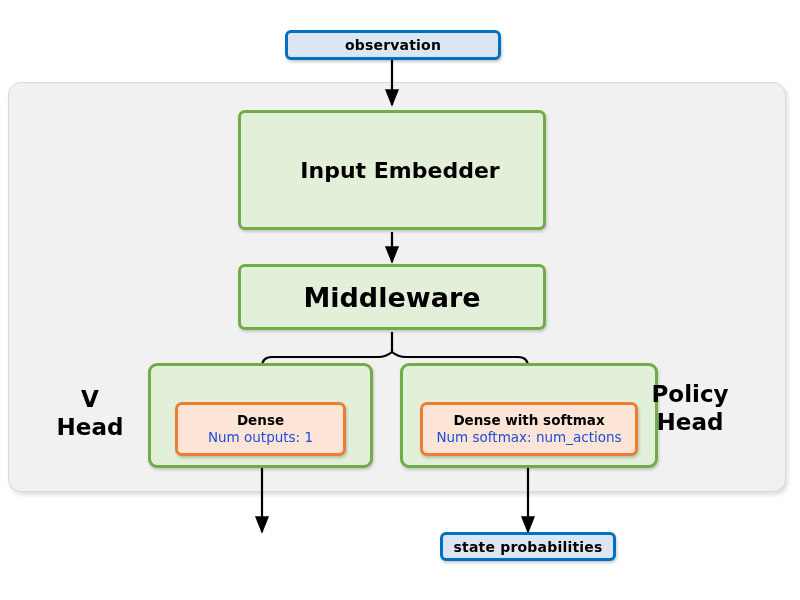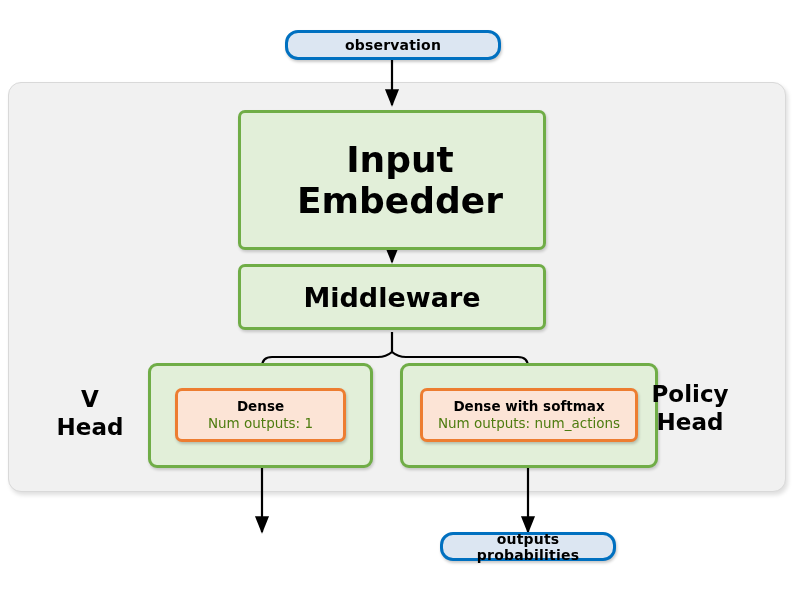--- a/index.html
+++ b/index.html
@@ -24,21 +24,21 @@
     flex-direction: column;
     align-items: center;
     justify-content: center;
     text-align: center;
     color: #000000;
   }
 
   .blue-box {
     background: #dce6f2;
     border: 3px solid #0070c0;
-    border-radius: 13px;
+    border-radius: 6px;
     box-shadow: 1px 2px 3px rgba(0,0,0,0.22);
     font-weight: bold;
     font-size: 14px;
     letter-spacing: .2px;
   }
 
   .green-box {
     background: #e2efd9;
     border: 3px solid #70ad47;
     border-radius: 7px;
@@ -54,32 +54,33 @@
     border-radius: 9px;
     box-shadow: 1px 2px 3px rgba(0,0,0,0.18);
   }
 
   .orange-box {
     background: #fce4d6;
     border: 3px solid #ed7d31;
     border-radius: 7px;
     box-shadow: 1px 2px 3px rgba(0,0,0,0.20);
     padding: 2px 4px;
+    margin-top: 14px;
   }
   .orange-box .title {
     font-weight: bold;
     font-size: 13.5px;
     line-height: 1.25;
     color: #000;
   }
   .orange-box .sub {
     font-weight: normal;
     font-size: 13.5px;
     line-height: 1.25;
-    color: #4d7c0f;
+    color: #1d4ed8;
   }
 
   
   #agent-panel {
     position: absolute;
     left: 8px;
     top: 82px;
     width: 778px;
     height: 410px;
     box-sizing: border-box;
@@ -135,21 +136,21 @@
 
     <path d="M262,450 L262,532" stroke="#000000" stroke-width="2.2" fill="none" marker-end="url(#arrowhead)"></path>
 
     <path d="M528,450 L528,532" stroke="#000000" stroke-width="2.2" fill="none" marker-end="url(#arrowhead)"></path>
   </svg>
 
   <div class="box blue-box" style="left:285px; top:30px; width:216px; height:30px;">
     <span>observation</span>
   </div>
 
-  <div class="box green-box" style="left:238px; top:110px; width:308px; height:140px; font-size:36px;padding-left:16px;">
+  <div class="box green-box" style="left:238px; top:110px; width:308px; height:120px; font-size:22px;padding-left:16px;">
     <span>Input Embedder</span>
   </div>
 
   <div class="box green-box" style="left:238px; top:264px; width:308px; height:66px; font-size:27px;text-align:center;">
     <span>Middleware</span>
   </div>
 
   <div class="head-caption" style="left:40px; top:385px; width:100px;">
     <div>V</div>
     <div>Head</div>
@@ -159,26 +160,26 @@
 
   <div class="box orange-box" style="left:175px; top:388px; width:171px; height:54px;">
     <span class="title">Dense</span>
     <span class="sub">Num outputs: 1</span>
   </div>
 
   <div class="green-group" style="left:400px; top:363px; width:258px; height:105px;"></div>
 
   <div class="box orange-box" style="left:420px; top:388px; width:218px; height:54px;text-align:center;">
     <span class="title">Dense with softmax</span>
-    <span class="sub">Num outputs: num_actions</span>
+    <span class="sub">Num softmax: num_actions</span>
   </div>
 
   <div class="head-caption" style="left:631px; top:380px; width:118px;">
     <div>Policy</div>
     <div>Head</div>
   </div>
 
 
   <div class="box blue-box" style="left:440px; top:532px; width:176px; height:29px;">
-    <span>outputs probabilities</span>
+    <span>state probabilities</span>
   </div>
 
 </div>
 
 </body></html>

